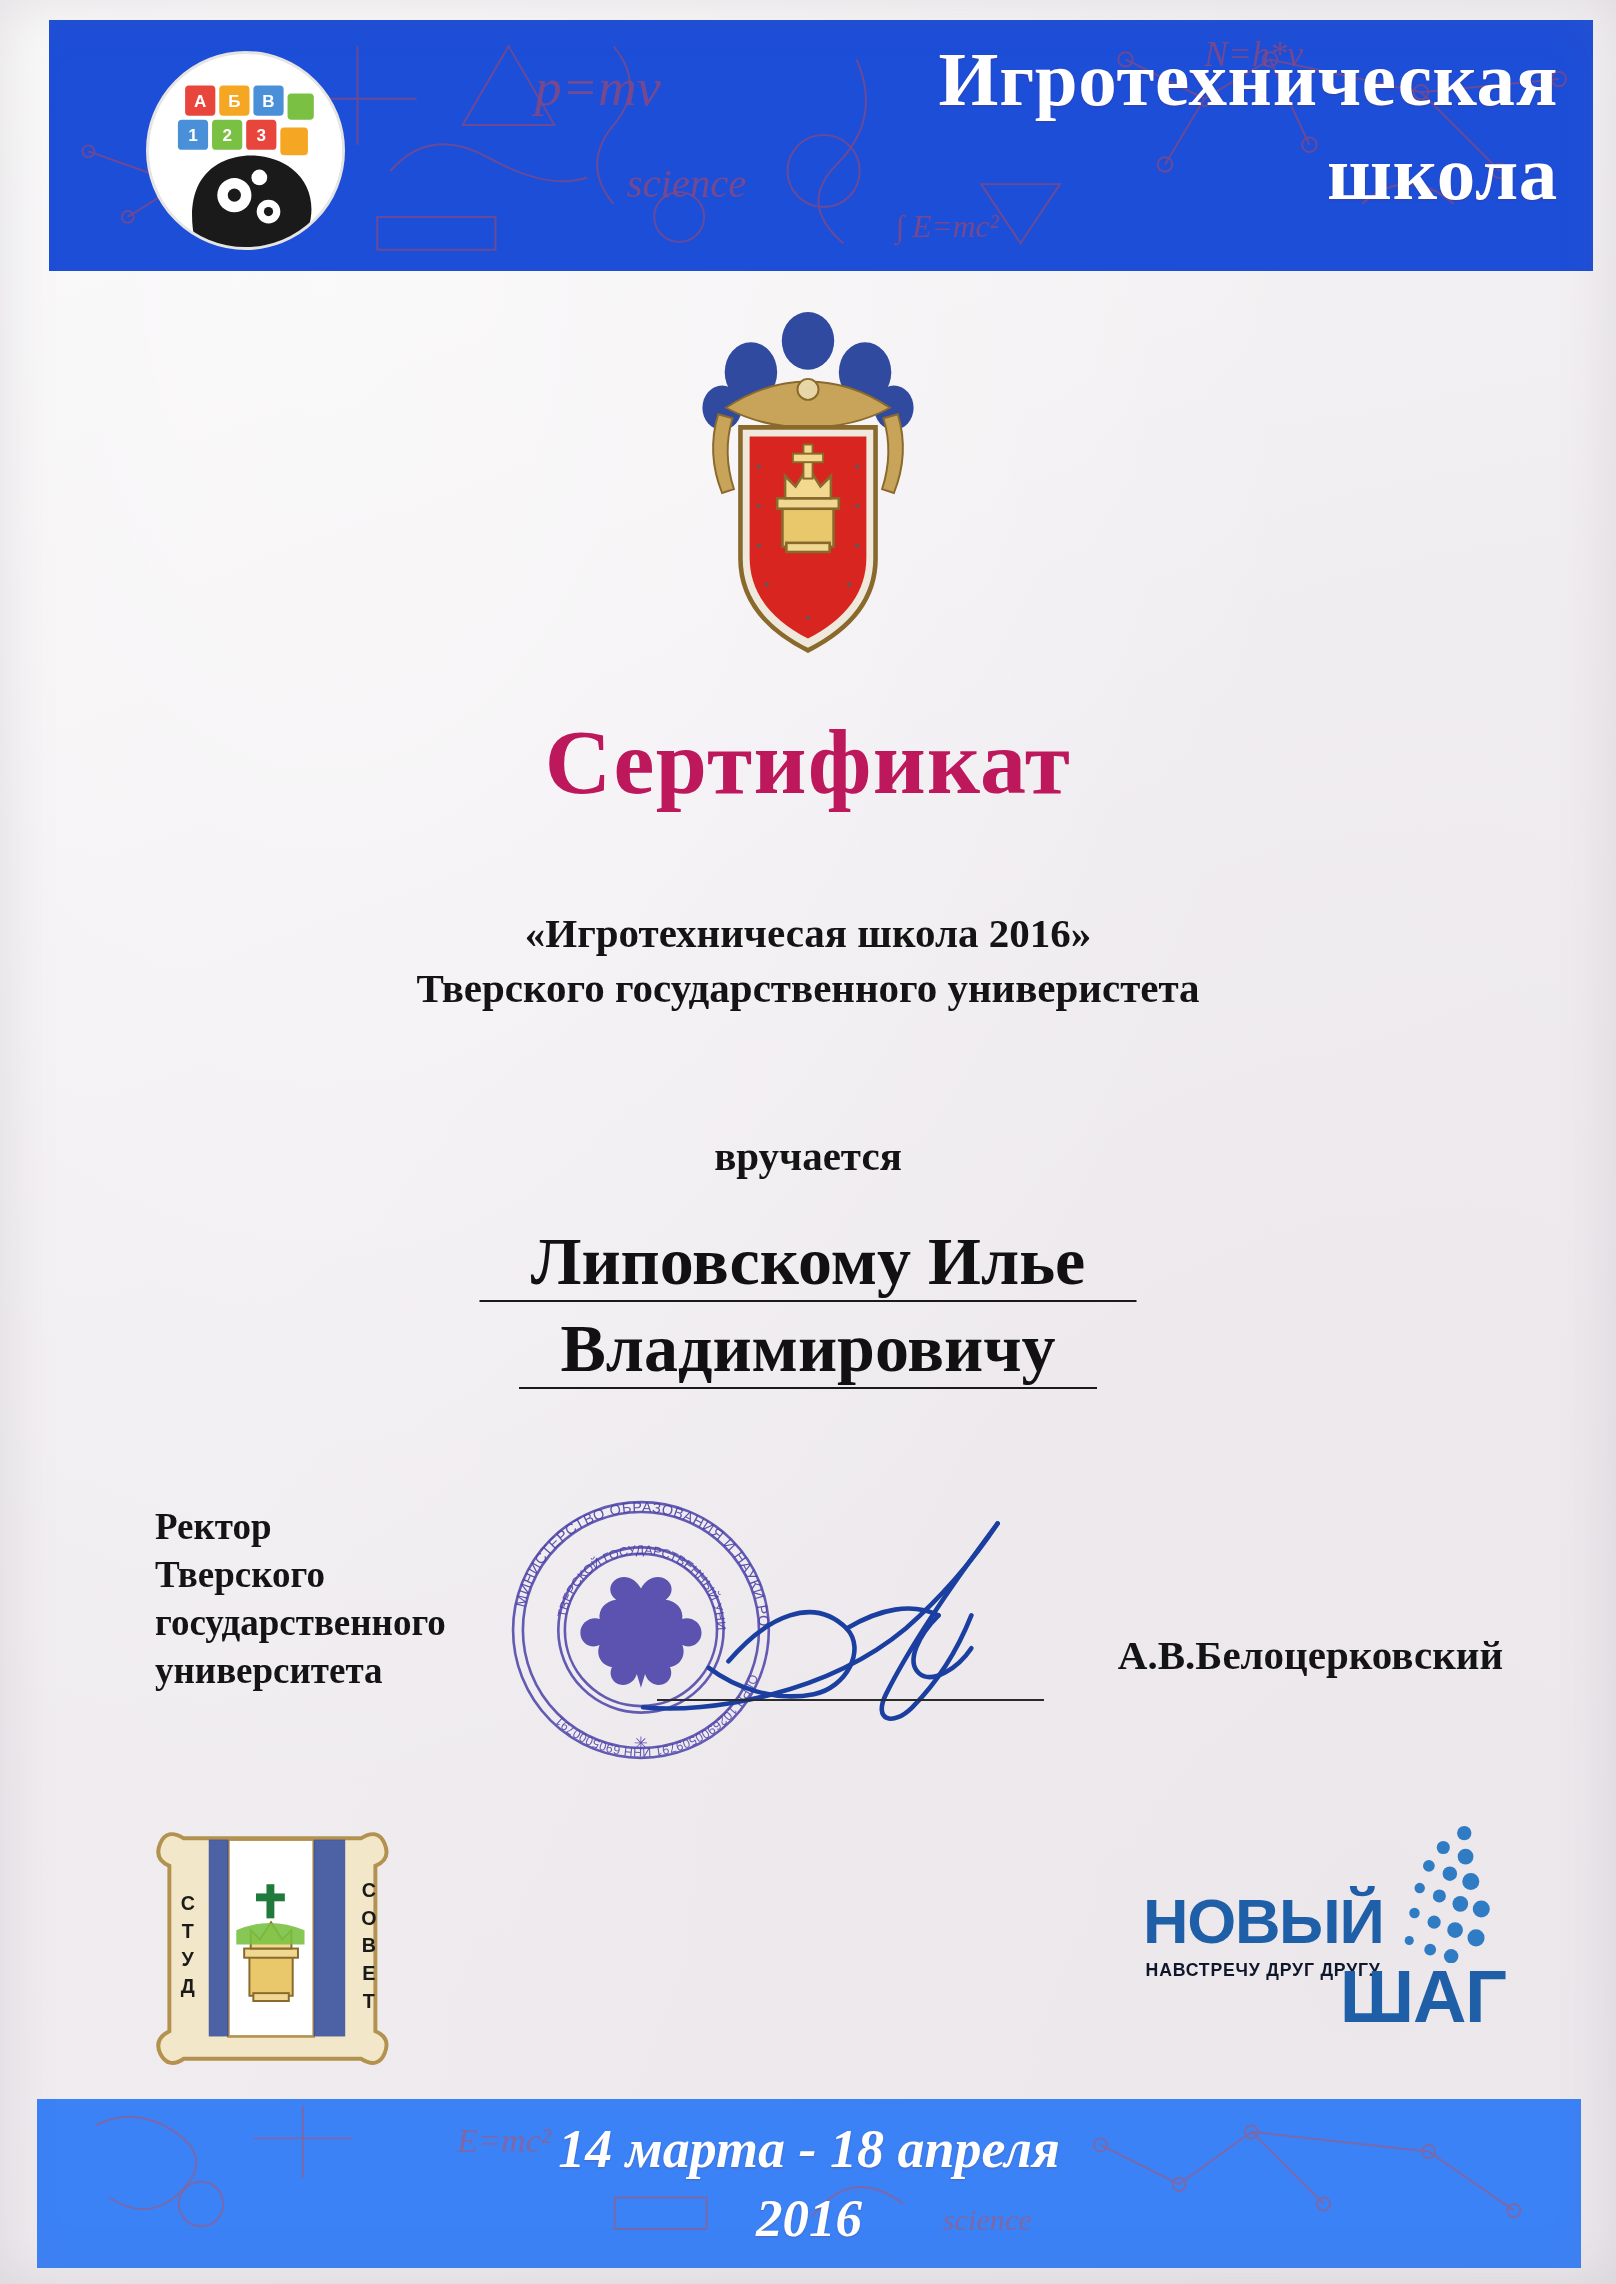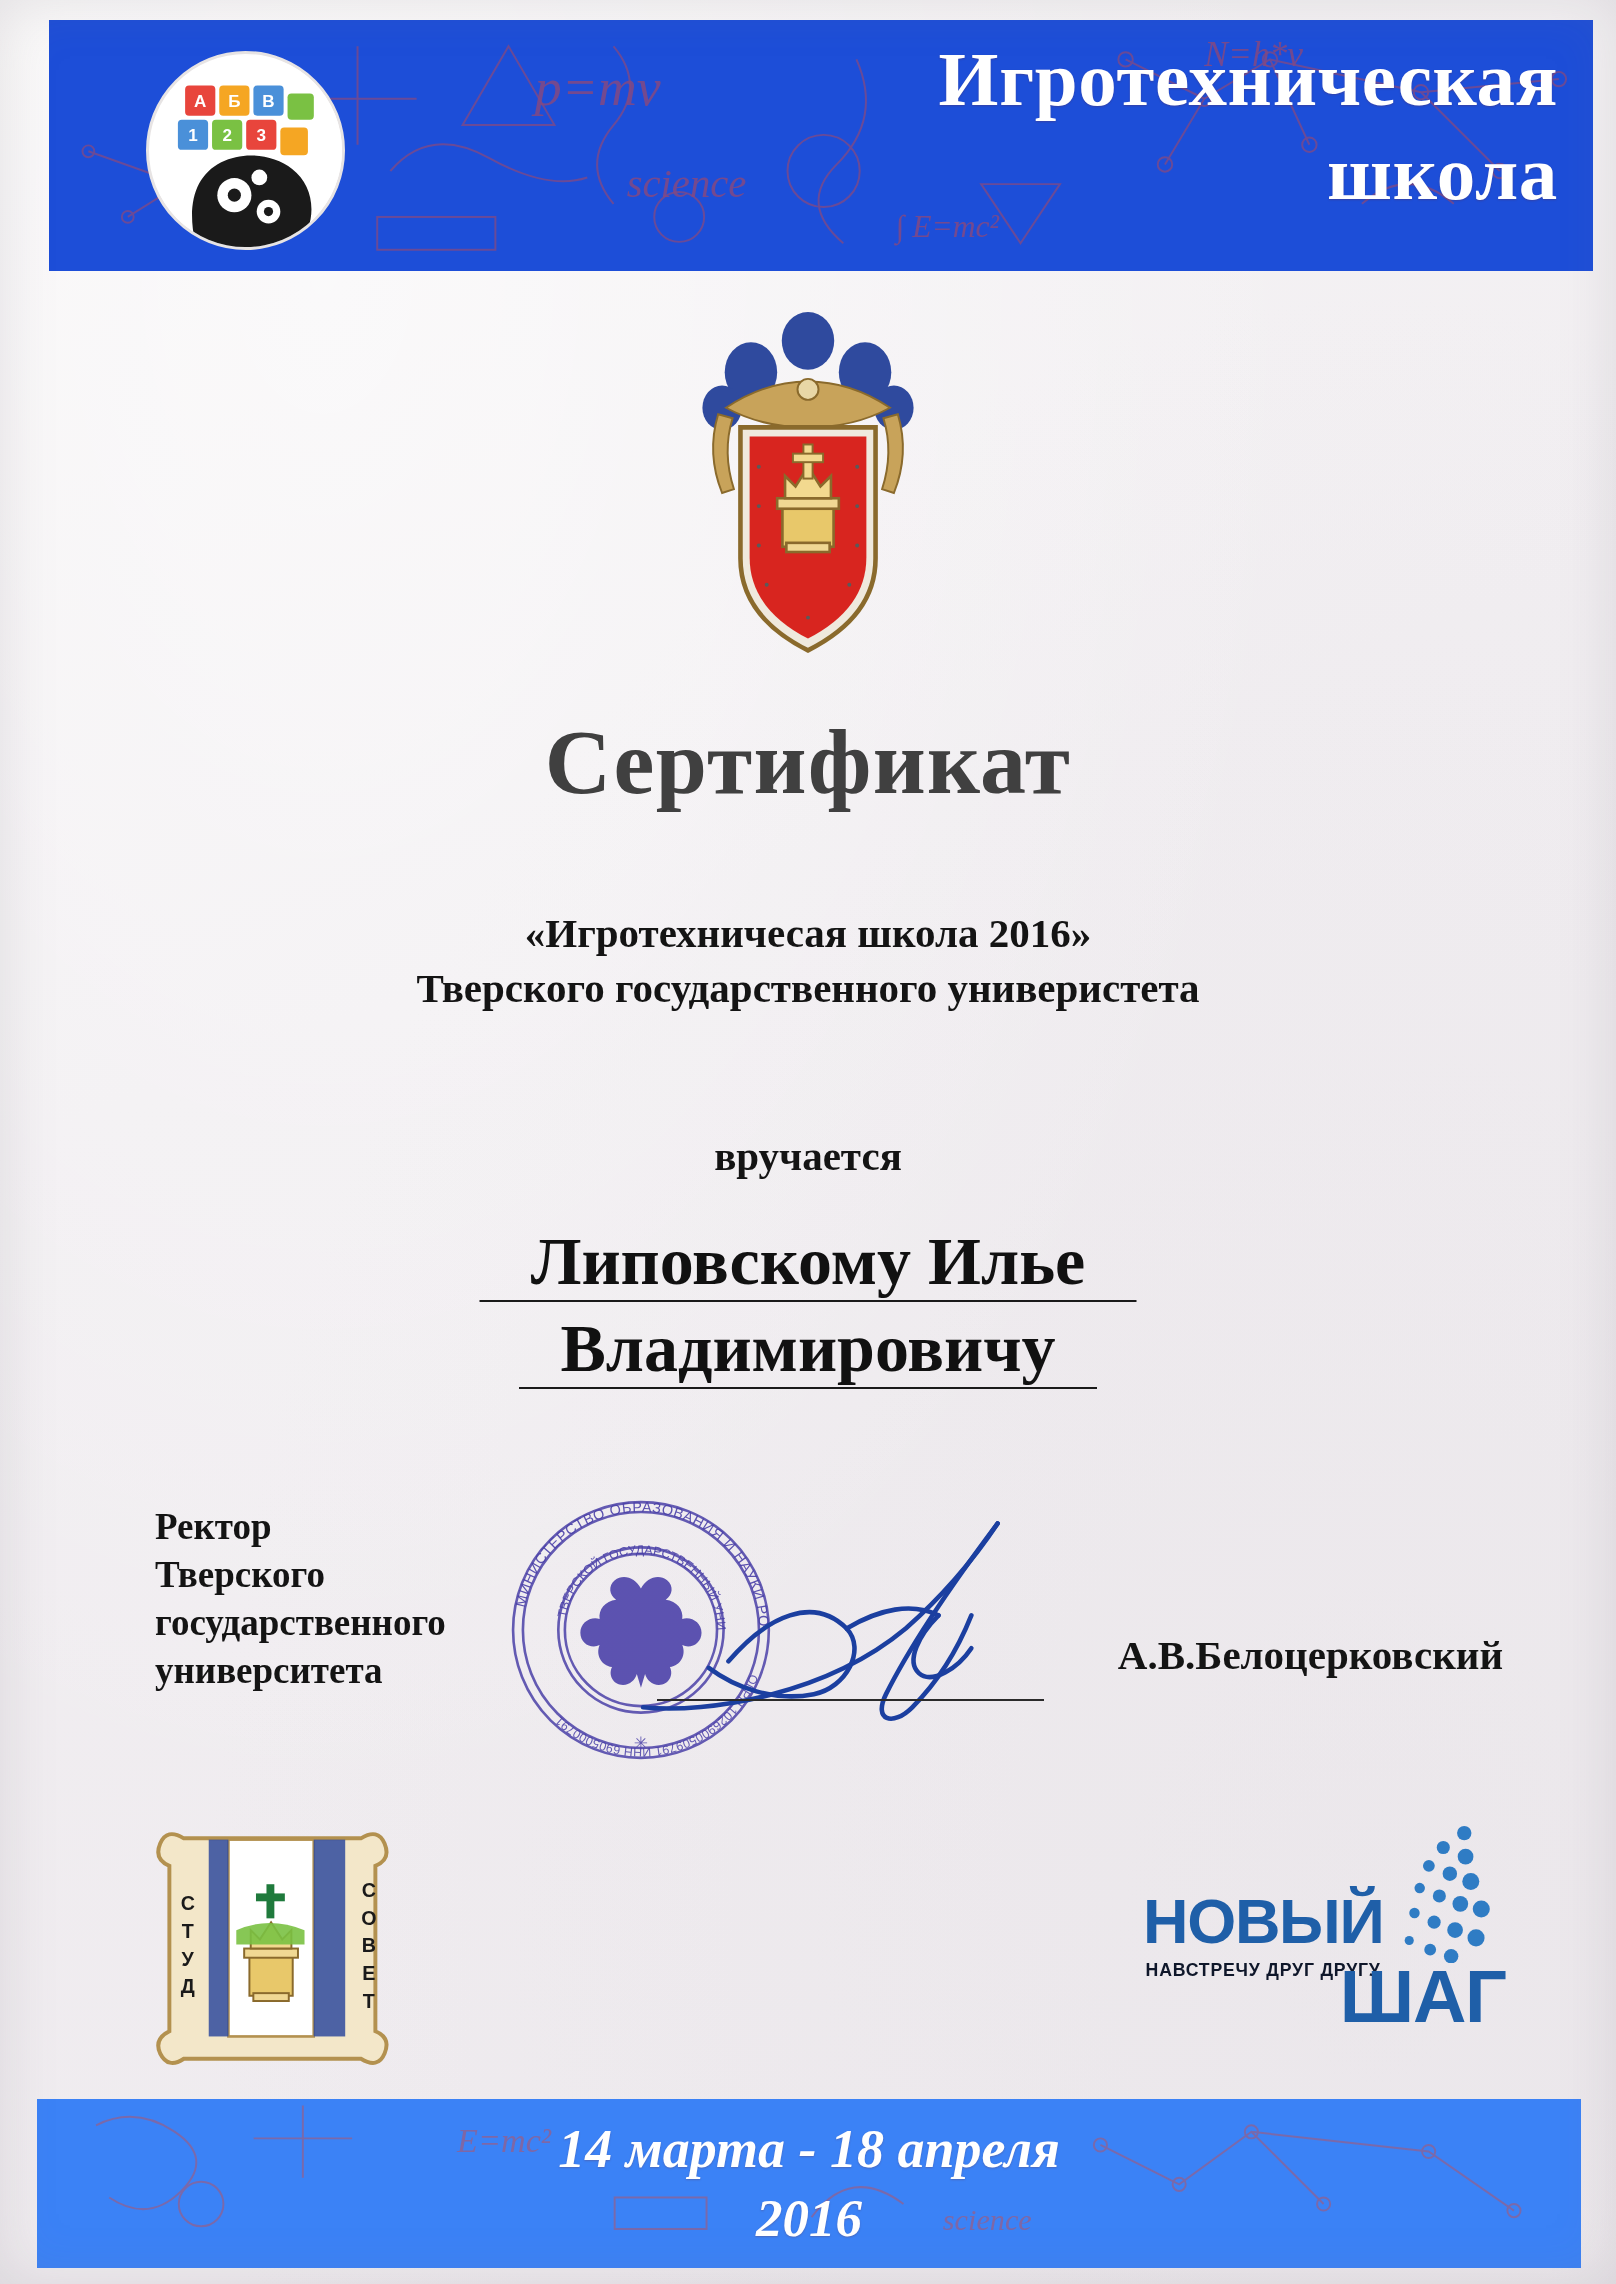--- a/index.html
+++ b/index.html
@@ -93,21 +93,21 @@
   .cert-title {
     position: absolute;
     left: 0;
     right: 0;
     top: 709px;
     text-align: center;
     font-family: "Liberation Serif", serif;
     font-weight: bold;
     font-size: 92px;
     letter-spacing: 1.3px;
-    color: #404040;
+    color: #be185d;
   }
   .subtitle {
     position: absolute;
     left: 0;
     right: 0;
     top: 906px;
     text-align: center;
     font-family: "Liberation Serif", serif;
     font-weight: bold;
     font-size: 41px;

